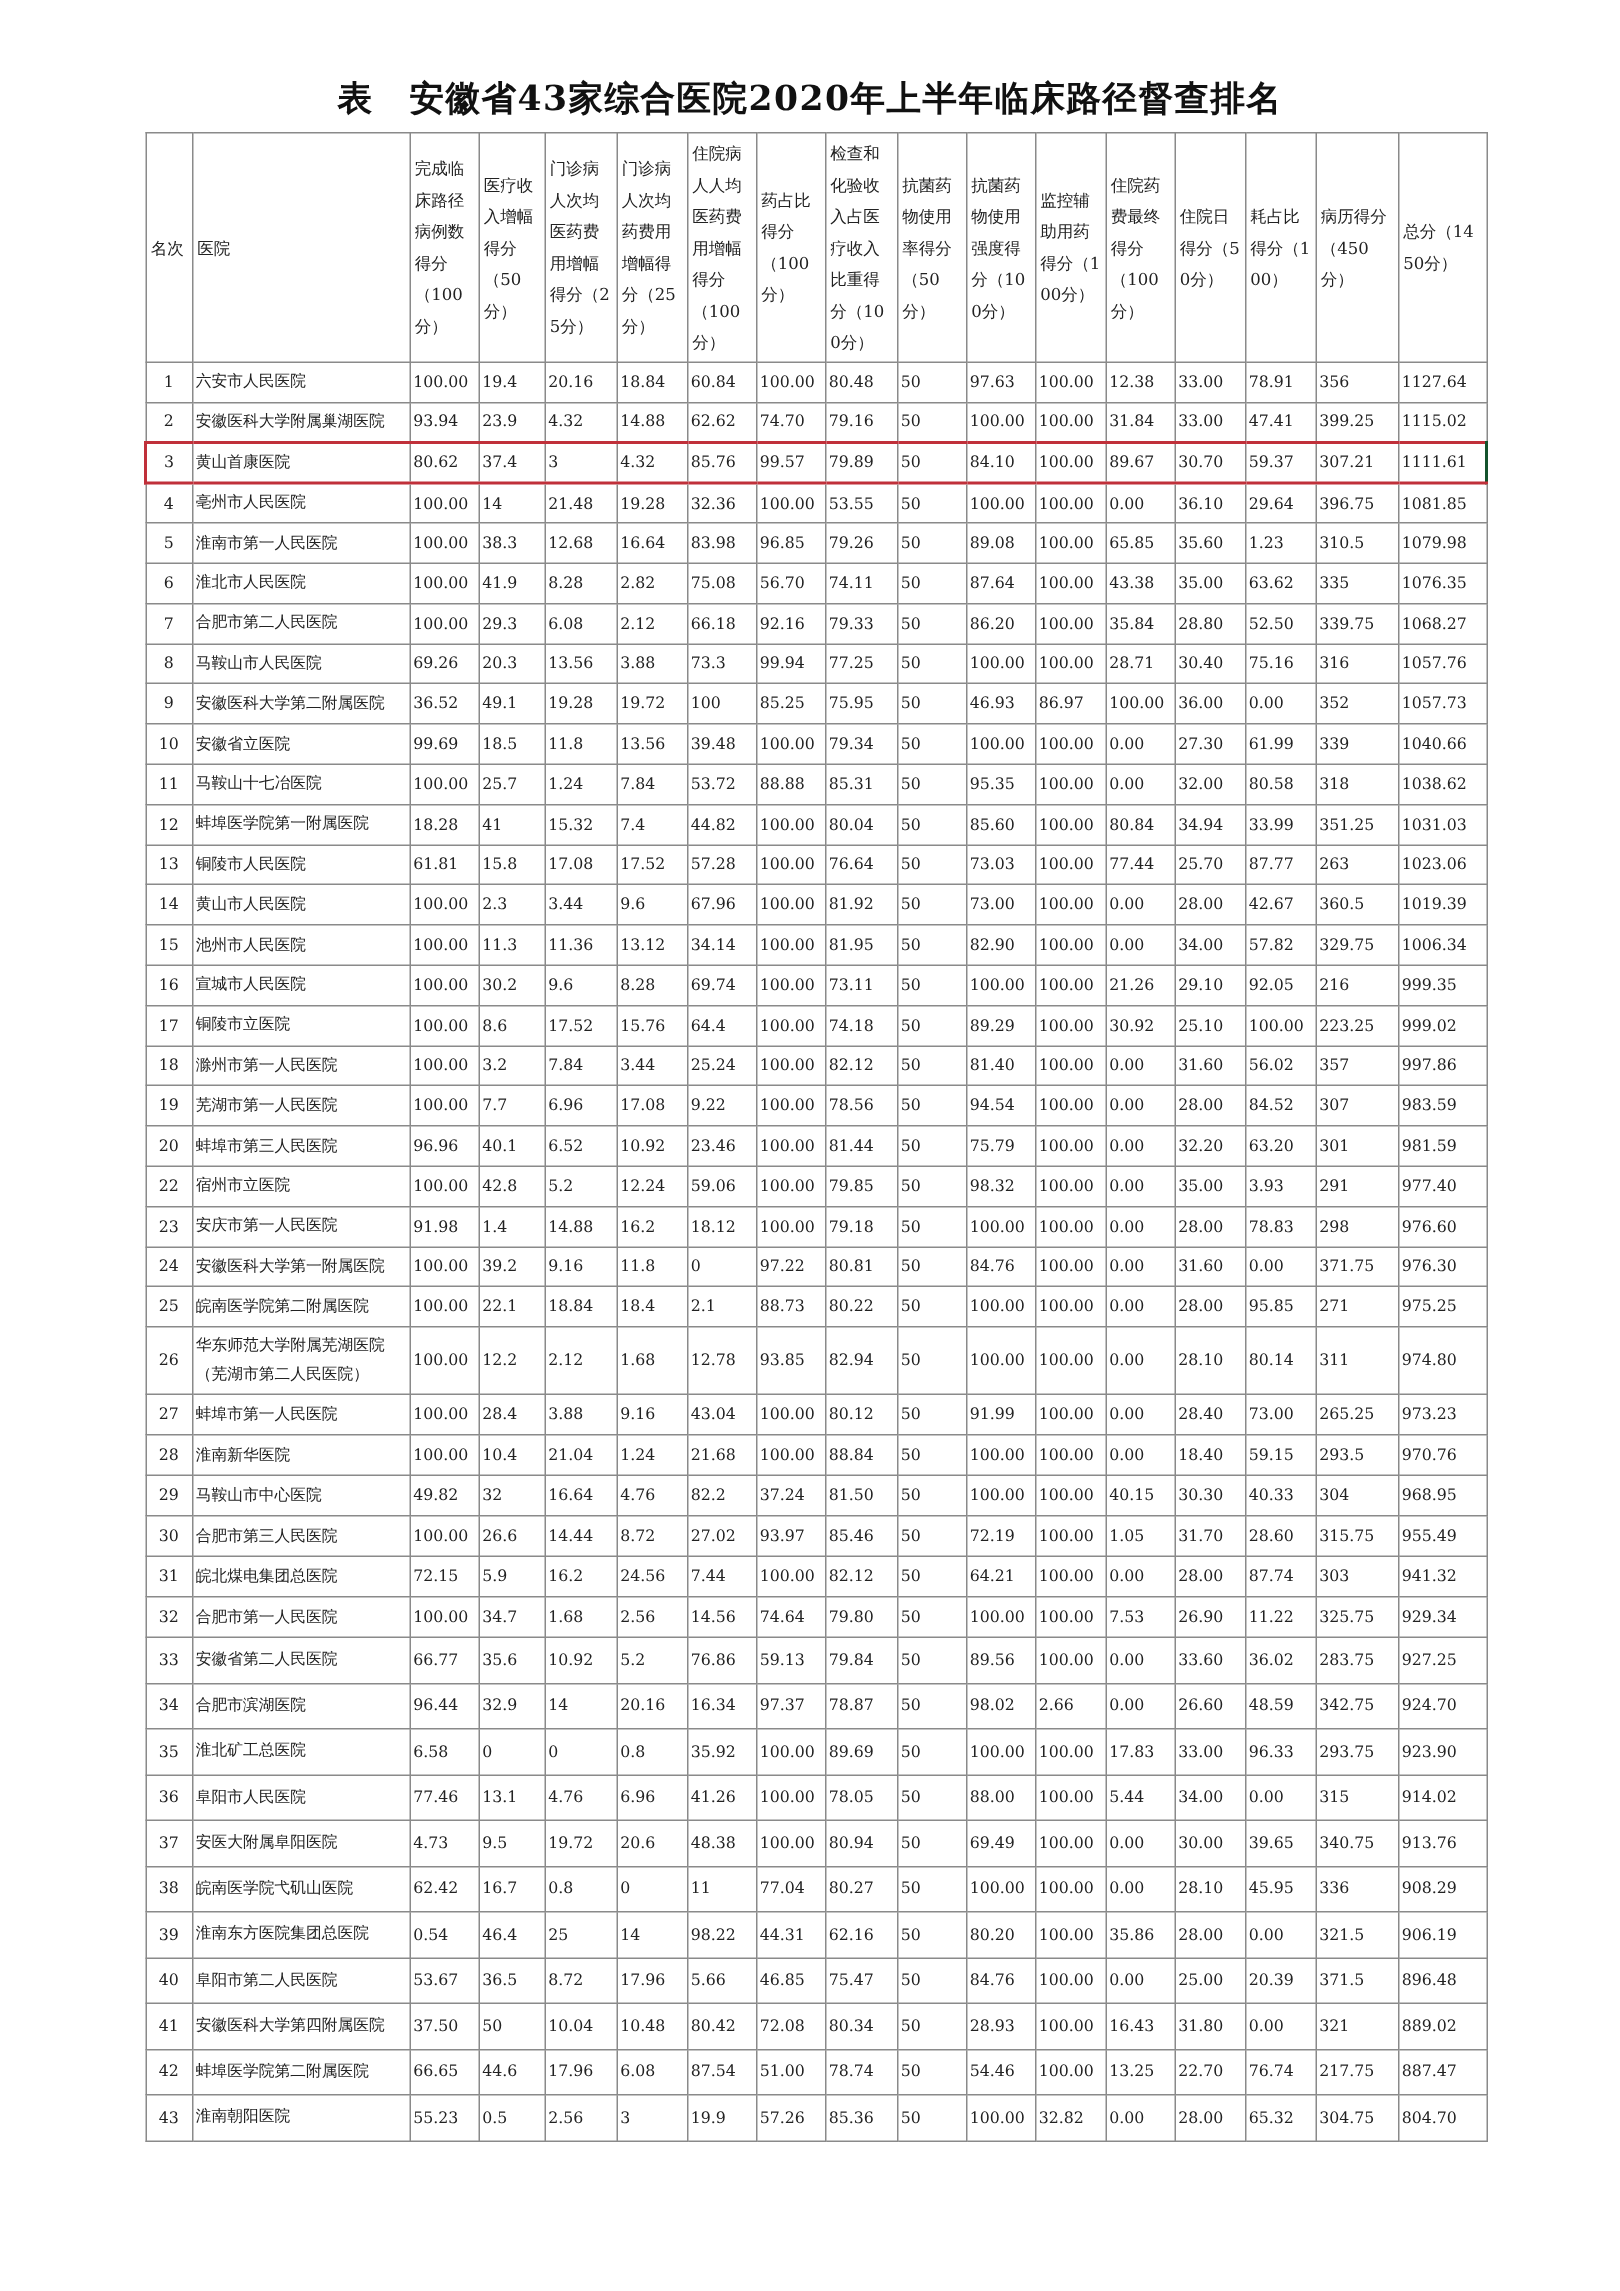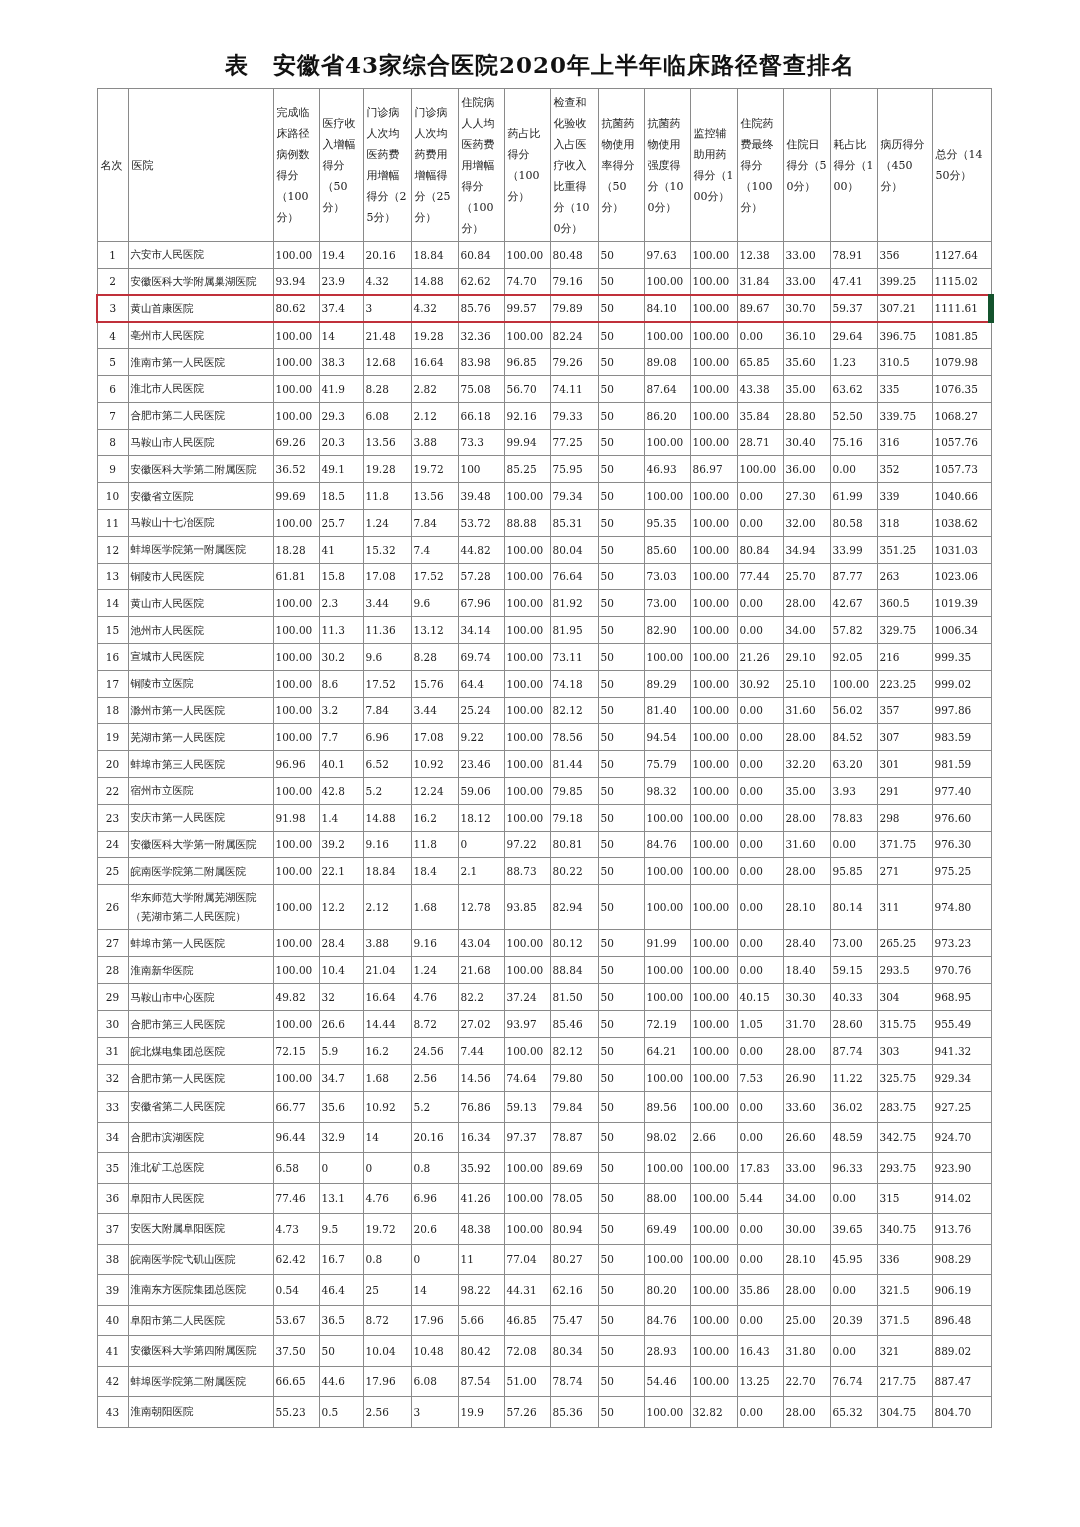--- a/index.html
+++ b/index.html
@@ -14,21 +14,21 @@
   th{white-space:normal;line-height:21px;font-size:11px;padding:0 3px;word-break:break-all;}
   thead tr{height:153px;}
   td.rank{text-align:center;}
   td.name{white-space:normal;line-height:19px;}
   tbody tr.r{height:26.8px;}
   tbody tr.tall{height:45px;}
   tbody tr.r2{height:27px;margin-top:27px;}
   tbody tr.r3{height:30.5px;margin-left:24px;}
   tr.highlight td{border-top:2px solid #c0303a;border-bottom:2px solid #c0303a;}
   tr.highlight td:first-child{border-left:2px solid #c0303a;}
-  tr.highlight td:last-child{border-right:6px solid #14532d;}
+  tr.highlight td:last-child{border-right:2px solid #14532d;}
 </style>
 </head>
 <body>
 
 <div class="title">表　安徽省43家综合医院2020年上半年临床路径督查排名</div>
 
 <table>
   <colgroup>
     <col style="width:31px">
       <col style="width:145px">
@@ -129,21 +129,21 @@
       </tr>
       <tr class="r">
         <td class="rank">4</td>
         <td class="name">亳州市人民医院</td>
         <td>100.00</td>
         <td>14</td>
         <td>21.48</td>
         <td>19.28</td>
         <td>32.36</td>
         <td>100.00</td>
-        <td>82.24</td>
+        <td>53.55</td>
         <td>50</td>
         <td>100.00</td>
         <td>100.00</td>
         <td>0.00</td>
         <td>36.10</td>
         <td>29.64</td>
         <td>396.75</td>
         <td>1081.85</td>
       </tr>
       <tr class="r">

